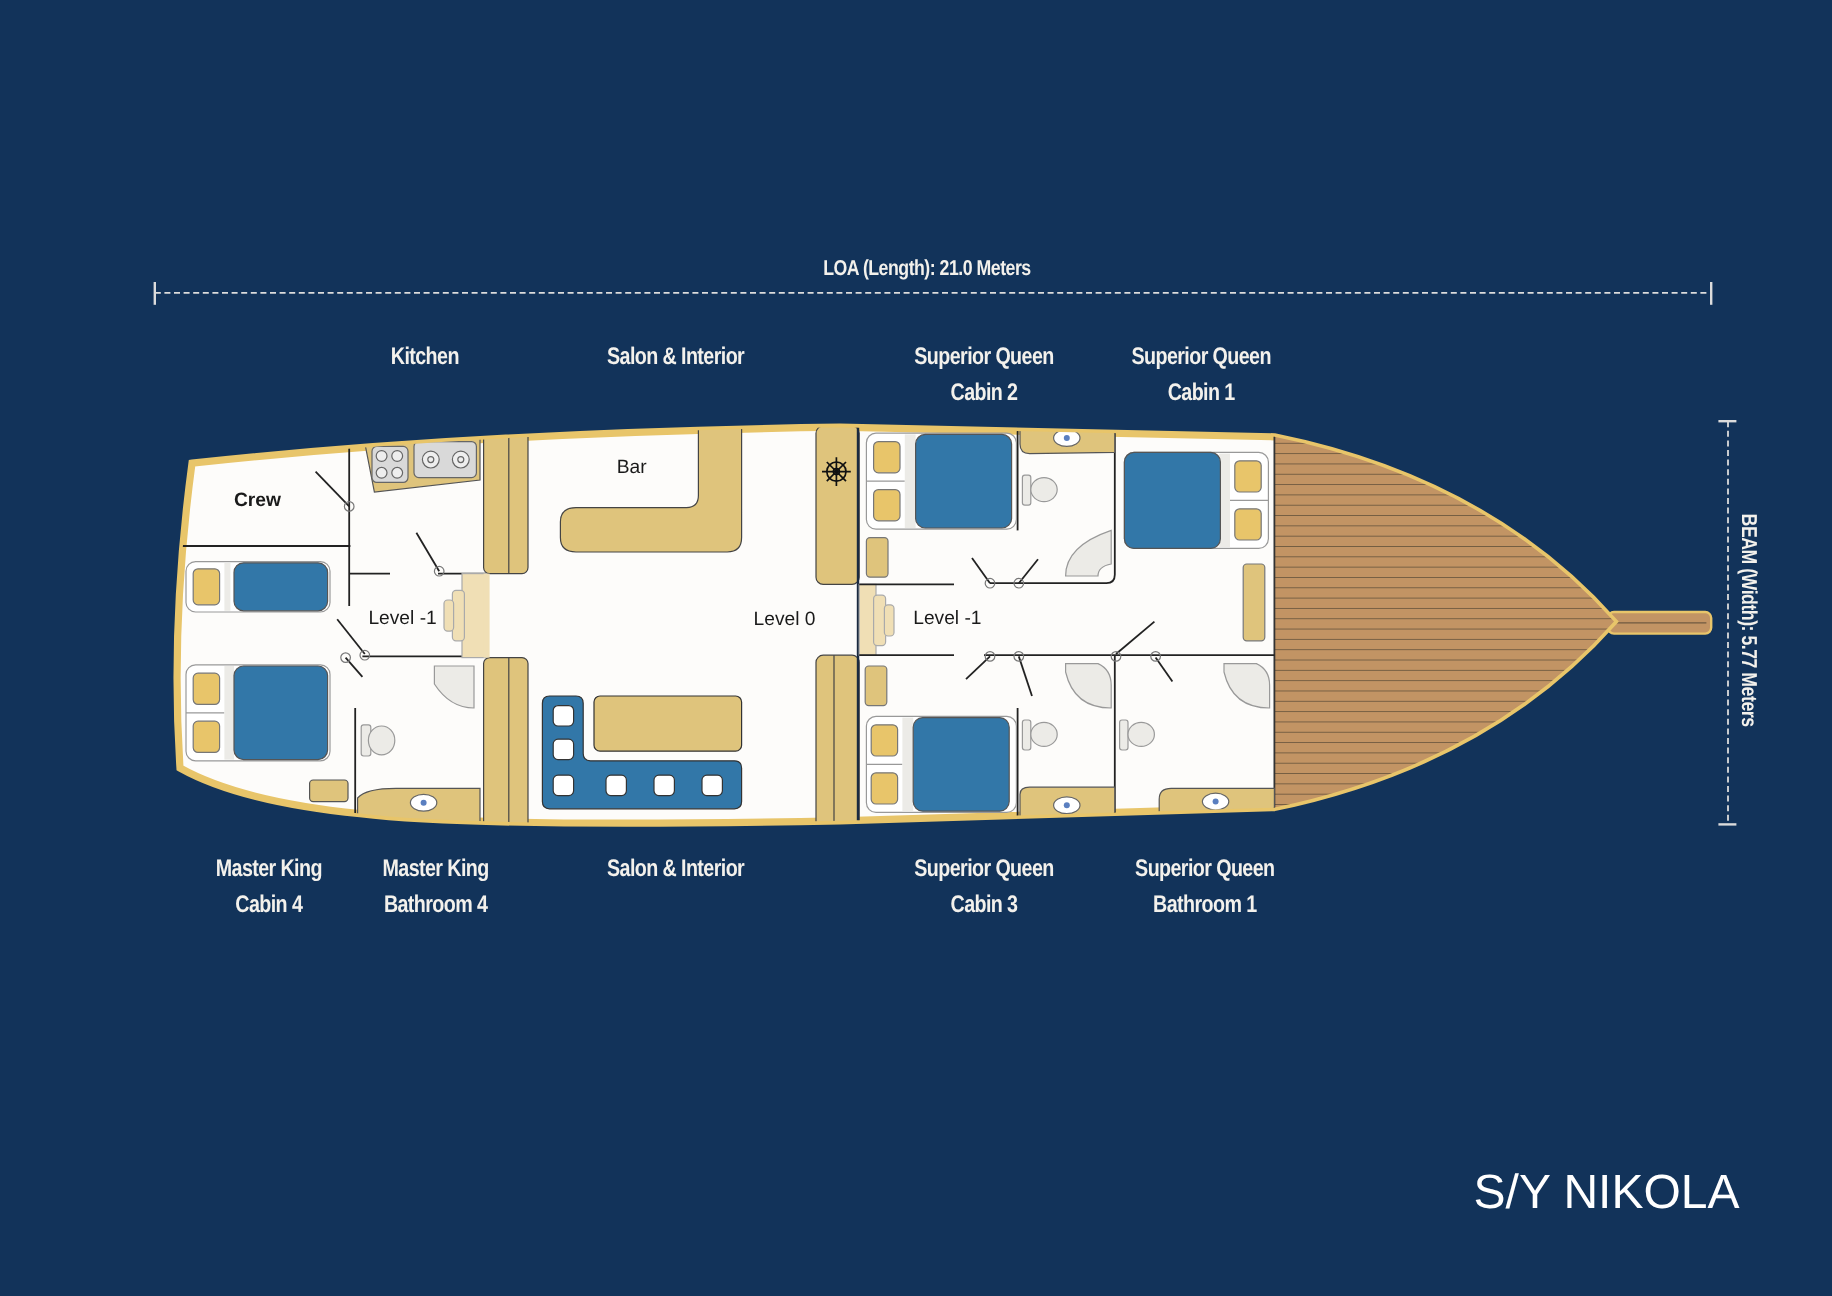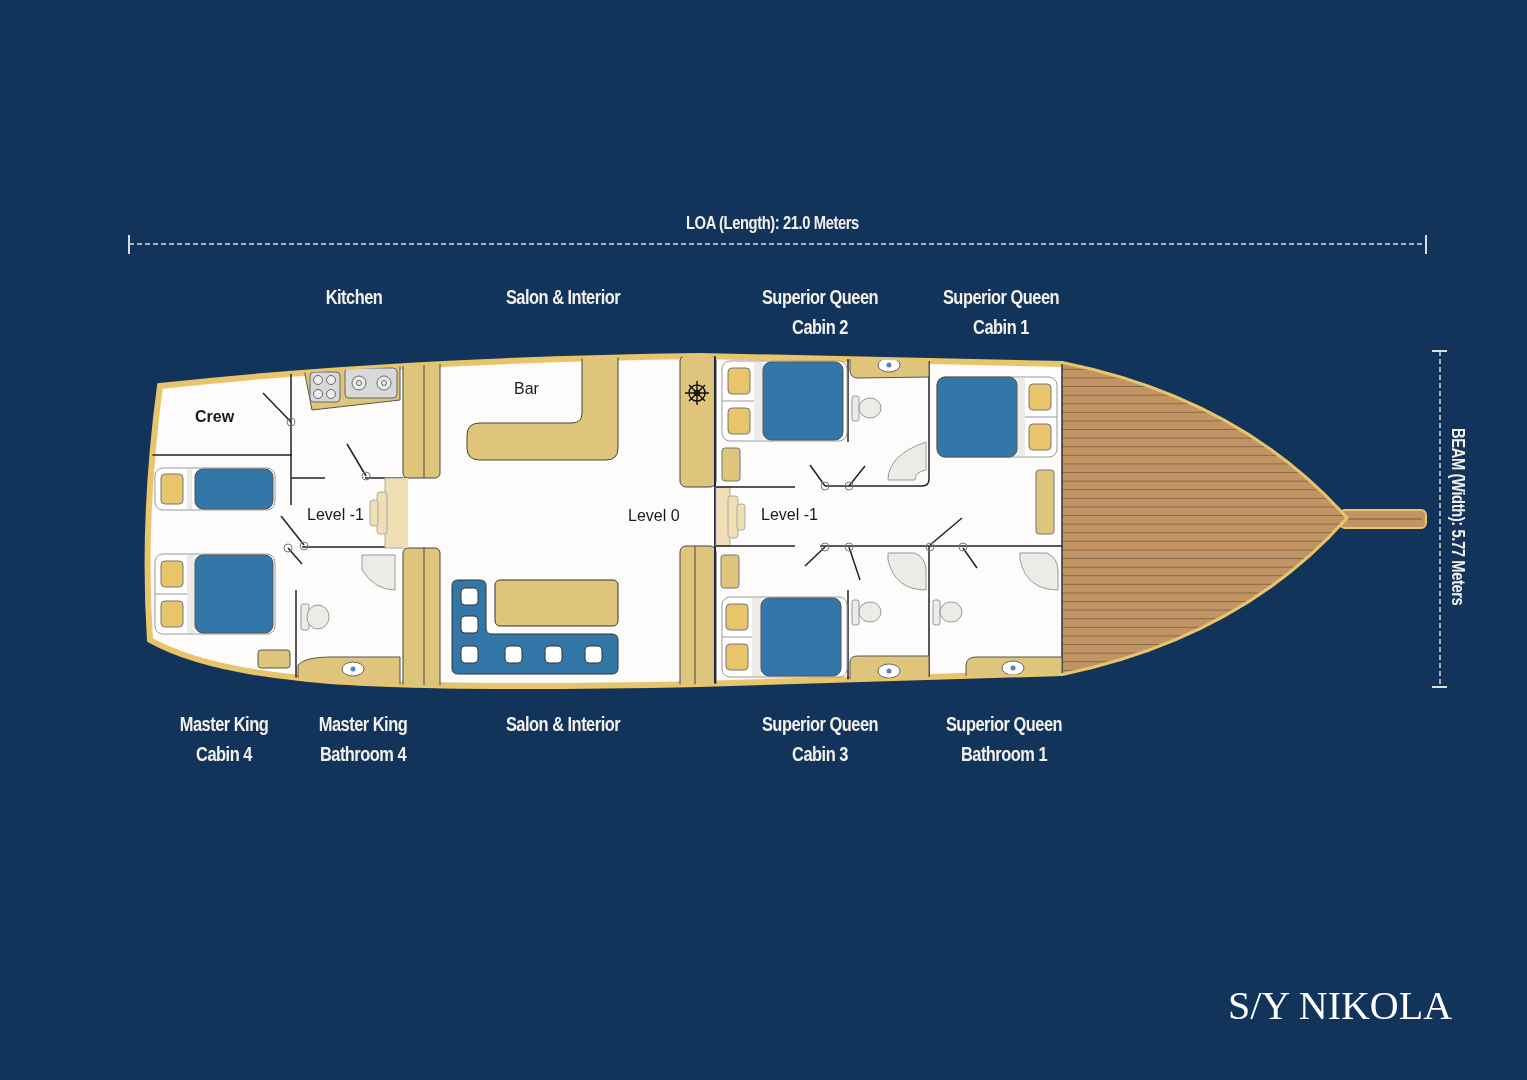--- a/index.html
+++ b/index.html
@@ -1,20 +1,20 @@
 <!DOCTYPE html>
 <html><head>
 <meta charset="utf-8">
 <style>
   html,body{margin:0;padding:0;}
   body{width:1527px;height:1080px;background:#12335a;position:relative;overflow:hidden;font-family:"Liberation Sans",sans-serif;}
   .lbl{position:absolute;color:#f3f1ec;font-family:"Liberation Sans",sans-serif;font-weight:bold;font-size:20px;text-align:center;line-height:30px;letter-spacing:-0.6px;transform:scaleX(0.82);transform-origin:center top;white-space:nowrap;}
   .lbl span{display:block;}
   .dim{position:absolute;color:#f3f1ec;font-weight:bold;font-size:18px;letter-spacing:-0.5px;white-space:nowrap;}
-  .title{position:absolute;left:1228px;top:972px;color:#ffffff;font-size:40px;font-family:Liberation Serif, serif;letter-spacing:0px;margin-top:10px;}
+  .title{position:absolute;left:1228px;top:972px;color:#ffffff;font-size:40px;font-family:Liberation Sans, sans-serif;letter-spacing:0px;}
   svg{position:absolute;left:0;top:0;}
   .in{font-family:"Liberation Sans",sans-serif;font-size:16px;fill:#1a1a1a;}
 </style>
 </head>
 <body>
 
 <div class="dim" style="left:686px;top:213px;transform:scaleX(0.82);transform-origin:left top;">LOA  (Length): 21.0 Meters</div>
 <div class="dim" style="left:1447px;top:428px;transform:rotate(90deg) scaleX(0.82);transform-origin:left top;left:1468px;">BEAM (Width): 5.77 Meters</div>
 
 <div class="lbl" style="left:294px;top:282px;width:120px;">

